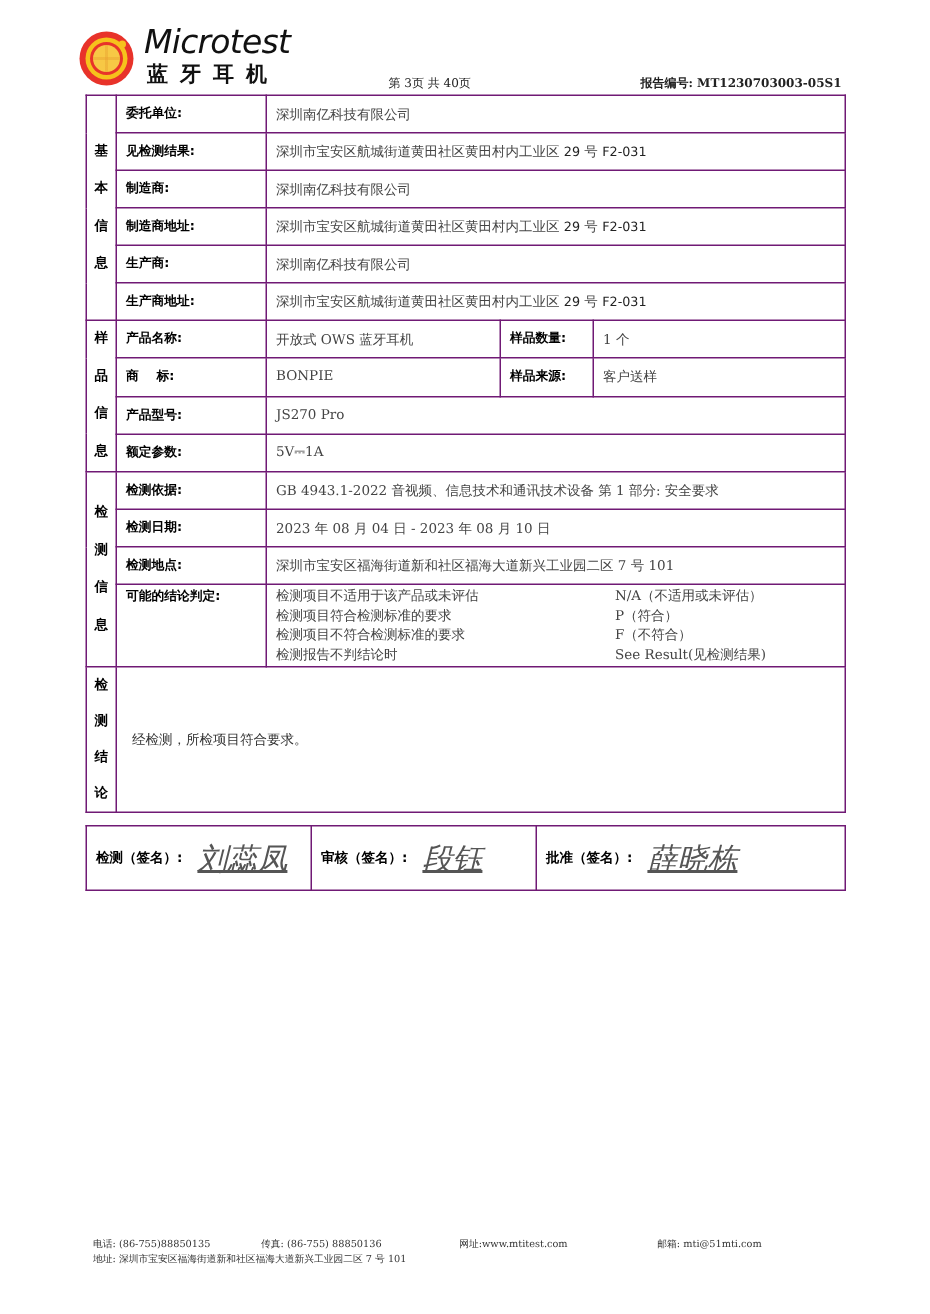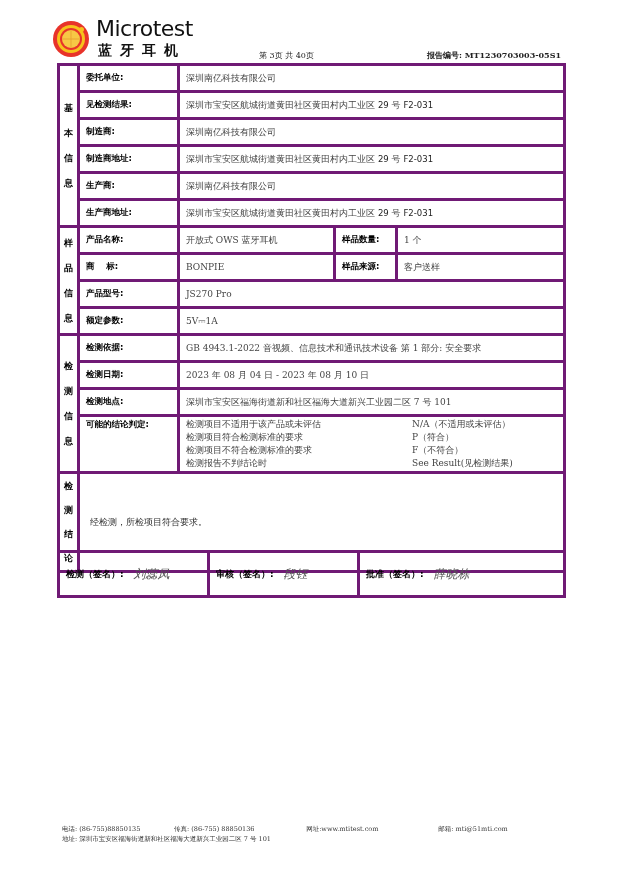--- a/index.html
+++ b/index.html
@@ -7,35 +7,35 @@
   .header{position:absolute;left:0;top:0;width:620px;height:64px;}
   .logo{position:absolute;left:53px;top:21px;width:36px;height:36px;border-radius:50%;background:#e8332a;}
   .logo .r1{position:absolute;left:4px;top:4px;width:28px;height:28px;border-radius:50%;background:#f6c21c;}
   .logo .r2{position:absolute;left:7px;top:7px;width:22px;height:22px;border-radius:50%;background:#e8332a;}
   .logo .r3{position:absolute;left:9px;top:9px;width:18px;height:18px;border-radius:50%;background:#f7c845;}
   .logo .grid{position:absolute;left:9px;top:9px;width:18px;height:18px;border-radius:50%;
     background:
       linear-gradient(#fff0 45%,#e9a0306e 45%,#e9a0306e 55%,#fff0 55%),
       linear-gradient(90deg,#fff0 45%,#e9a0306e 45%,#e9a0306e 55%,#fff0 55%);}
   .logo .dot{position:absolute;left:26px;top:6px;width:5px;height:5px;border-radius:50%;background:#f6c21c;}
-  .brand-en{position:absolute;left:96px;top:18px;font-family:"DejaVu Sans","Liberation Sans",sans-serif;font-size:22px;font-weight:normal;letter-spacing:-0.5px;color:#111;line-height:22px;}
+  .brand-en{position:absolute;left:96px;top:18px;font-family:"DejaVu Sans","Liberation Sans",sans-serif;font-size:22px;font-weight:normal;letter-spacing:-0.5px;color:#111;line-height:22px;font-style:italic;}
   .brand-cn{position:absolute;left:98px;top:42px;font-family:"DejaVu Sans","Liberation Sans",sans-serif;font-size:14px;font-weight:bold;letter-spacing:8px;color:#111;line-height:16px;}
   .page-info{position:absolute;left:259px;top:50px;font-size:8px;color:#222;}
   .report-no{position:absolute;left:427px;top:50px;font-size:8px;color:#222;font-weight:bold;}
 
   table.main{position:absolute;left:57px;top:63px;width:506px;border-collapse:collapse;table-layout:fixed;}
-  table.main td{border:3px solid #701a75;padding:0 6px;height:24px;font-size:9px;vertical-align:middle;}
+  table.main td{border:1px solid #701a75;padding:0 6px;height:24px;font-size:9px;vertical-align:middle;}
   table.main td.cat{padding:0;text-align:center;font-family:"DejaVu Sans","Liberation Sans",sans-serif;font-weight:bold;font-size:9px;line-height:25px;}
   table.main td.lbl{font-family:"DejaVu Sans","Liberation Sans",sans-serif;font-weight:bold;font-size:8.5px;}
   table.main td.val{color:#444;}
   table.main td.val .num{font-family:"DejaVu Sans","Liberation Sans",sans-serif;color:#222;font-size:8.5px;}
   .concl-list td{border:none !important;padding:0 !important;height:12px !important;font-size:9px;color:#444;}
   .conclusion-text{font-size:13px;color:#333;padding-left:10px !important;}
   .sig-cell{height:42px !important;font-family:"DejaVu Sans","Liberation Sans",sans-serif;font-weight:bold;font-size:8.5px;vertical-align:middle;}
-  .sig{font-family:"DejaVu Serif","Liberation Serif",serif;font-weight:normal;font-style:italic;color:#555;font-size:12px;margin-left:10px;vertical-align:middle;}
+  .sig{font-family:"DejaVu Serif","Liberation Serif",serif;font-weight:normal;font-style:italic;color:#555;font-size:20px;margin-left:10px;vertical-align:middle;text-decoration:underline;}
 
   .footer{position:absolute;left:62px;top:812px;font-size:6.5px;color:#333;line-height:10px;margin-top:12px;}
   .footer span{display:inline-block;}
 </style>
 </head>
 <body>
 
 <div class="header">
   <div class="logo">
     <div class="r1"></div>

